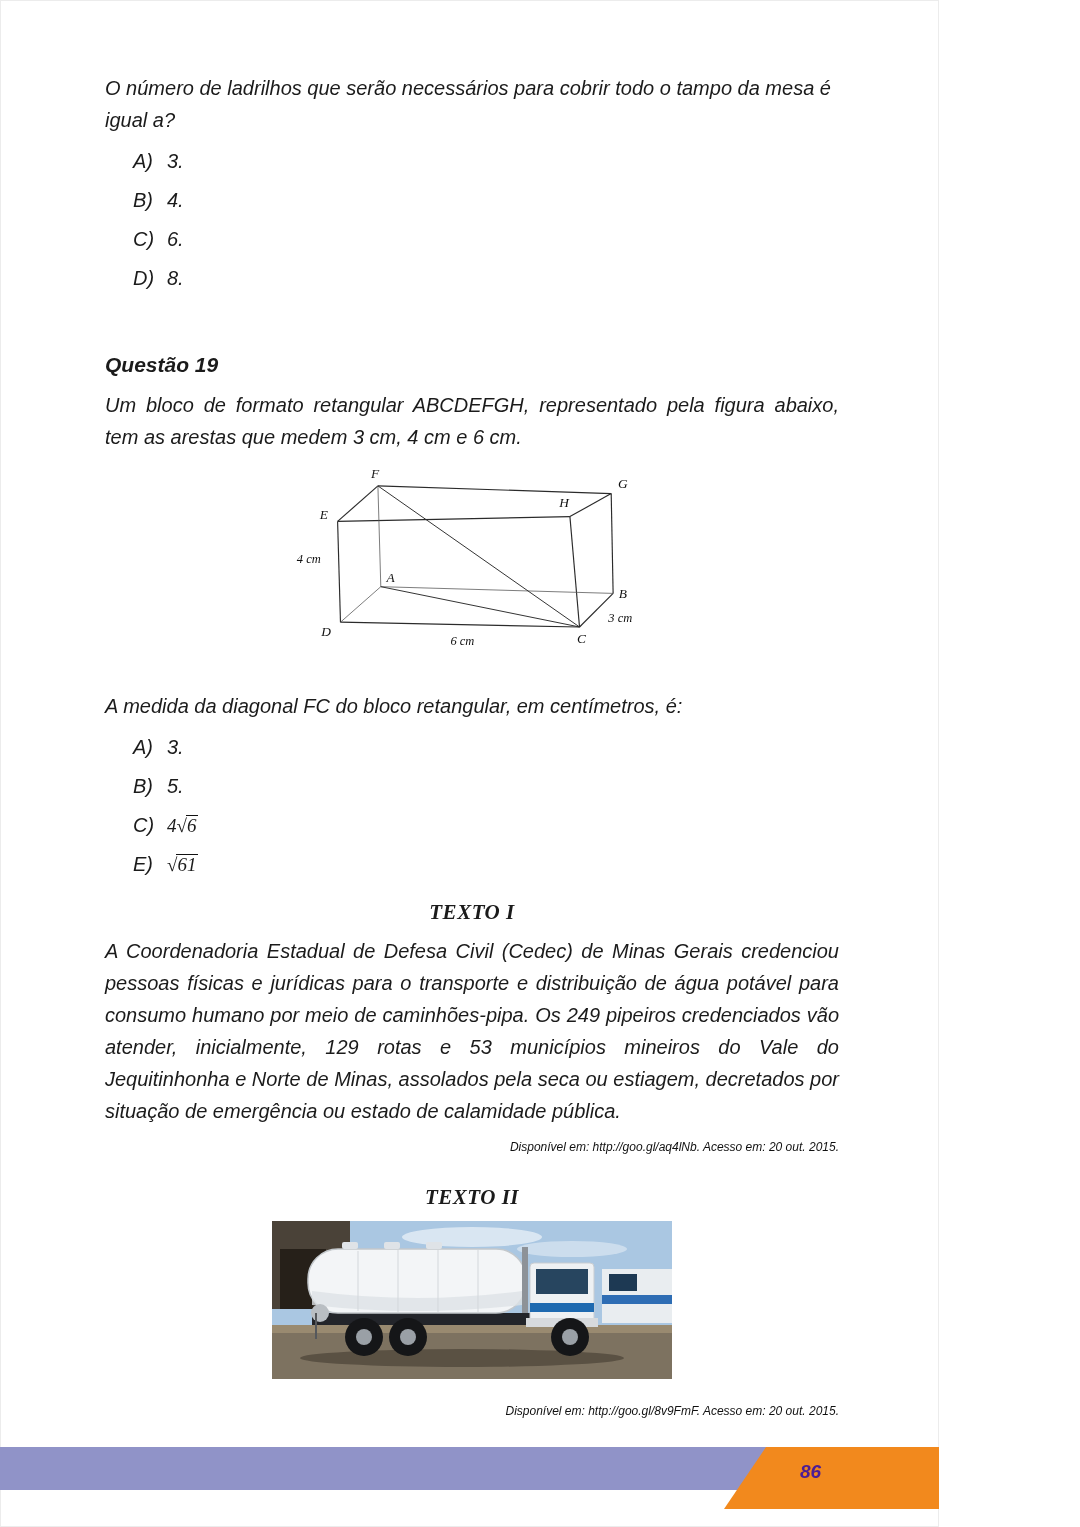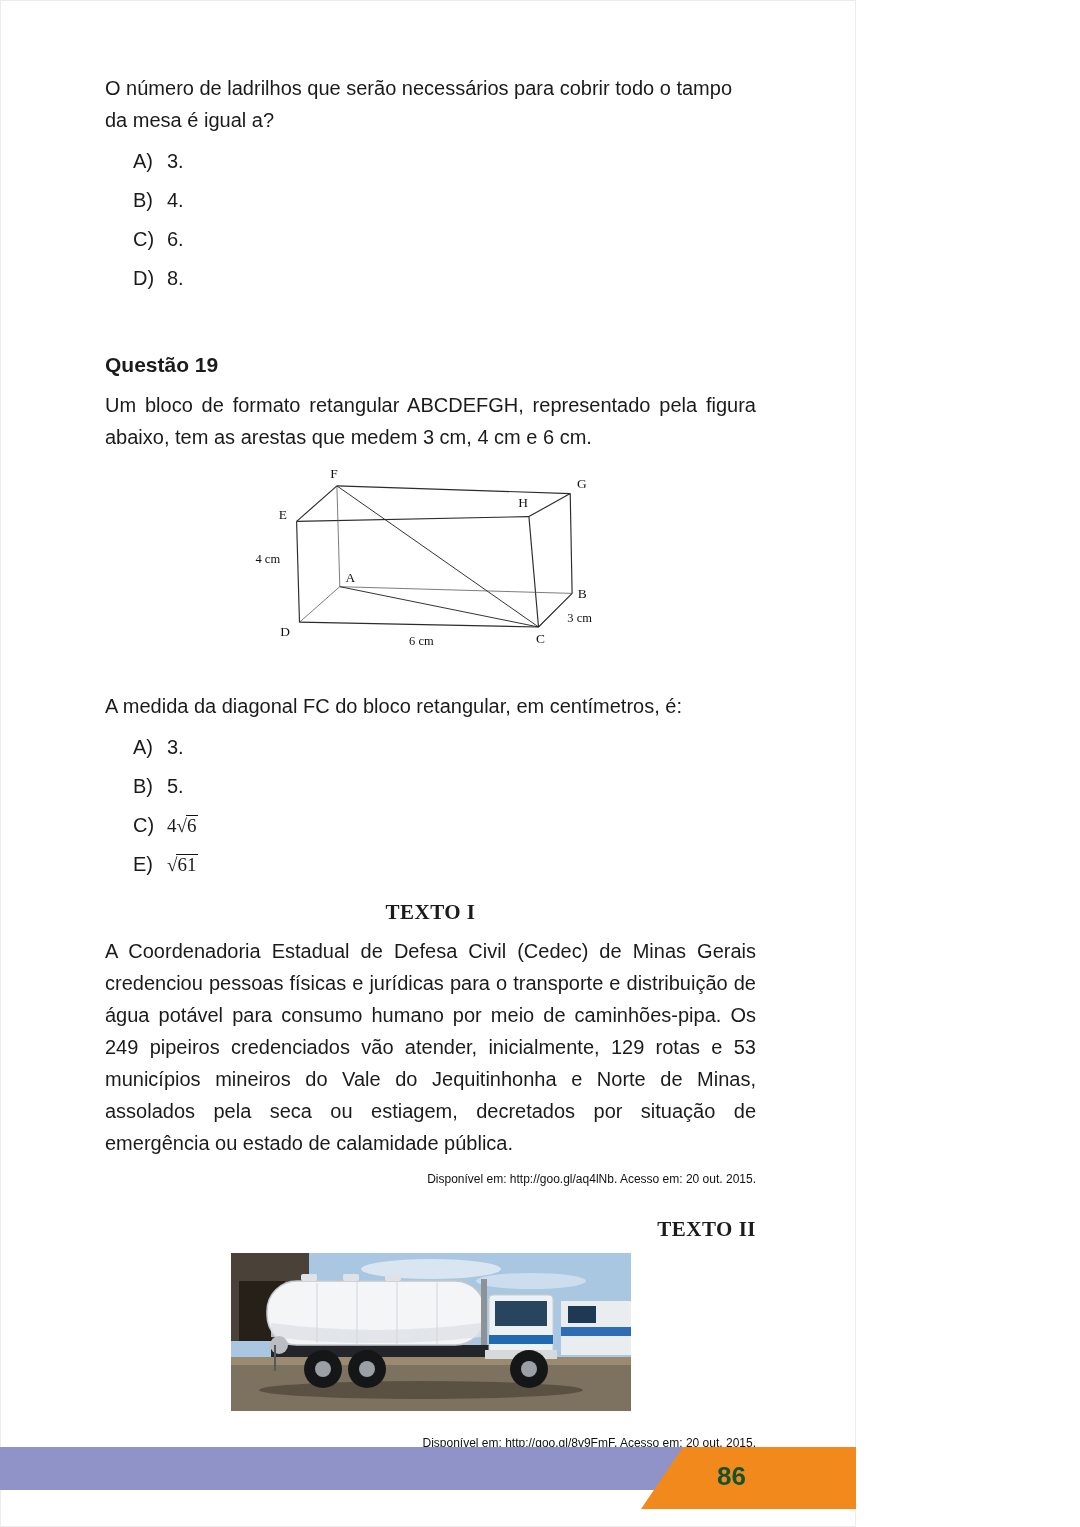--- a/index.html
+++ b/index.html
@@ -3,23 +3,24 @@
 <meta charset="utf-8">
 <style>
   * { margin:0; padding:0; box-sizing:border-box; }
   html, body { background:#ffffff; }
   body {
     width:1080px; height:1527px;
     font-family:"Liberation Sans","DejaVu Sans",sans-serif;
     color:#1b1b1b;
   }
   .page {
-    position:relative; width:856px; height:1527px;
+    position:relative; width:939px; height:1527px;
     background:#ffffff; overflow:hidden;
     box-shadow: inset 0 0 0 1px #ececec;
+    font-style: italic;
   }
   .content { padding:72px 100px 0 105px; }
 
   .stem { font-size:20px; line-height:32px; }
   .stem.second { margin-top:34px; }
 
   .options { list-style:none; margin:6px 0 0 28px; }
   .options li { font-size:20px; line-height:39px; }
   .opt-letter { display:inline-block; min-width:34px; }
 
@@ -27,21 +28,21 @@
   .radical { letter-spacing:-1px; }
   .radicand { display:inline-block; border-top:1.3px solid #111; line-height:1.05; padding:0 2px 0 1px; }
 
   .q-title { font-size:21px; font-weight:bold; line-height:30px; margin-top:52px; }
 
   .texto-heading {
     font-family:"Liberation Serif","DejaVu Serif",serif;
     font-size:21px; font-weight:bold; text-align:center;
     line-height:28px; margin-top:14px; letter-spacing:0.5px;
   }
-  .texto-heading.second { margin-top:24px;text-align:right; }
+  .texto-heading.second { margin-top:24px; }
 
   .para { font-size:20px; line-height:32px; margin-top:9px; text-align:justify; }
 
   .source { font-size:12px; line-height:24px; text-align:right; margin-top:8px; color:#111; }
   .source.second { margin-top:20px; }
 
   figure.box-figure { margin:6px auto 0; width:384px; }
   figure.box-figure svg { display:block; width:384px; height:auto; }
   .fig-label { font-family:"Liberation Serif","DejaVu Serif",serif; font-size:14px; fill:#111; }
   .fig-dim { font-family:"Liberation Serif","DejaVu Serif",serif; font-size:13px; fill:#111; }
@@ -51,21 +52,21 @@
 
   .page-footer { position:absolute; left:0; right:0; bottom:0; height:80px; }
   .purple-bar { position:absolute; top:0; left:0; right:0; height:43px; background:#9093c8; }
   .orange-tag {
     position:absolute; top:0; right:0; width:215px; height:62px;
     background:#f2891d;
     clip-path:polygon(42px 0, 100% 0, 100% 100%, 0 100%);
   }
   .page-num {
     position:absolute; left:76px; top:14px;
-    color:#14532d; font-weight:bold; font-size:26px;
+    color:#4c1d95; font-weight:bold; font-size:19px;
   }
 </style>
 </head>
 <body>
 
 <div class="page">
   <main class="content">
 
     <p class="stem">O número de ladrilhos que serão necessários para cobrir todo o tampo da mesa é igual a?</p>
     <ul class="options">

